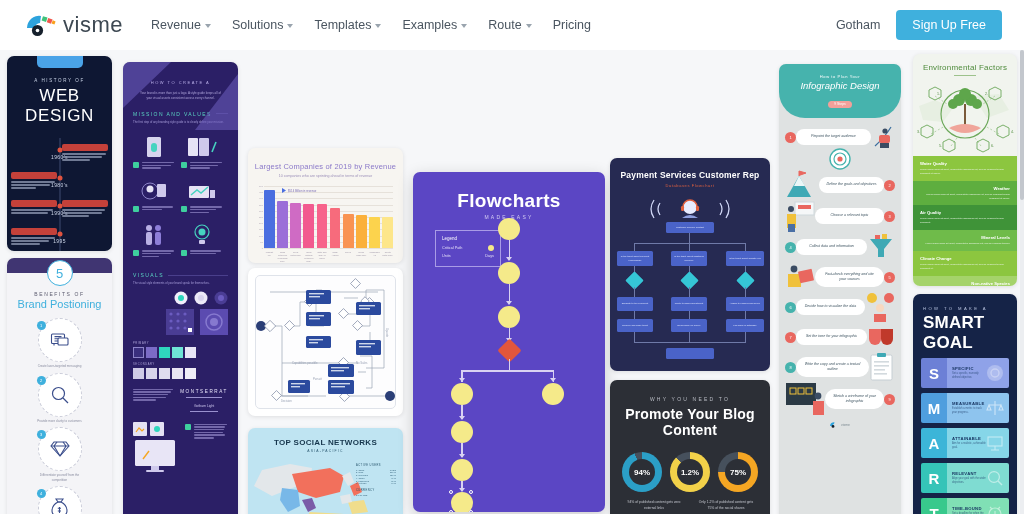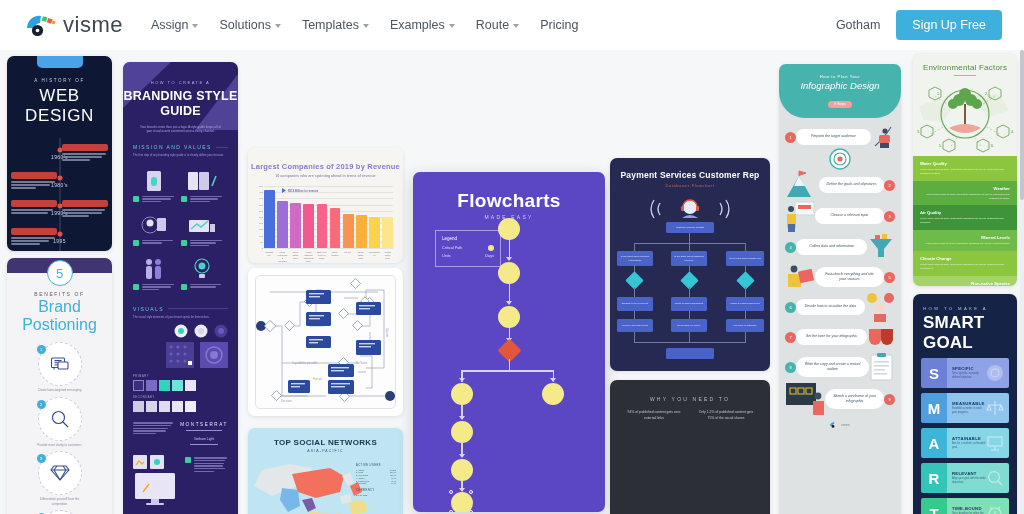--- a/index.html
+++ b/index.html
@@ -80,21 +80,21 @@
 
   
   .c-brand { background:#f4f4f7; }
   .brand-bar { background:#403572; height:15px; width:100%; }
   .brand-num {
     width:26px;height:26px;border-radius:50%;background:#fff;border:1.5px solid #3fb0dd;
     color:#3fb0dd;font-size:13px;display:flex;align-items:center;justify-content:center;
     margin:-13px auto 0; position:relative;
   }
   .brand-k { text-align:center; font-size:5px; letter-spacing:1.6px; color:#5a5a6e; margin-top:5px;}
-  .brand-t { text-align:center; font-size:16px; color:#3fb0dd; margin-top:1px; }
+  .brand-t { text-align:center; font-size:11px; color:#3fb0dd; margin-top:1px; }
   .brand-grid { display:flex; flex-wrap:wrap; justify-content:center; gap:4px 6px; padding:8px 8px 0; }
   .brand-cell { width:48px; }
   .brand-circ {
     width:44px;height:44px;border-radius:50%;border:1px dashed #c9cbd8;
     display:flex;align-items:center;justify-content:center;margin:0 auto;background:#fff;
     position:relative; color:#3b4e8c;
   }
   .brand-badge{
     position:absolute;top:2px;left:-2px;width:9px;height:9px;border-radius:50%;
     background:#3fb0dd;color:#fff;font-size:4px;display:flex;align-items:center;justify-content:center;
@@ -112,21 +112,21 @@
   .bsg-sec-h .ln { flex:1; height:1px; background:#4a3f8c; }
   .bsg-sec-d { font-size:2.8px; color:#a89edb; margin-top:3px; line-height:1.6; }
   .bsg-items { display:flex; flex-wrap:wrap; margin-top:6px; }
   .bsg-it { width:50%; padding:4px 5px 4px 0; }
   .bsg-icon { height:26px; display:flex; align-items:center; justify-content:center; }
   .bsg-itxt { display:flex; gap:3px; margin-top:2px; }
   .bsg-sq { width:6px;height:6px;background:#3ecf9e;border-radius:1px;flex:none; }
   .bsg-lines i{ display:block; height:1.4px; background:#9a91cf; opacity:.65; margin-bottom:1.3px;border-radius:1px;}
 
   
-  .c-rev { background:#f7f5f1;font-weight:bold; }
+  .c-rev { background:#f7f5f1; }
   .rev-title { text-align:center; font-size:7.5px; color:#8b79c9; margin-top:14px; letter-spacing:.2px; }
   .rev-sub { text-align:center; font-size:3.6px; color:#9b8fb8; margin-top:3px; }
   .rev-plot { position:relative; margin:8px 10px 0 16px; height:62px; }
   .rev-yaxis { position:absolute; left:-11px; top:0; bottom:0; width:10px; }
   .rev-yt { position:absolute; right:0; font-size:2.4px; color:#b3aab8; transform:translateY(-50%); }
   .rev-grid { position:absolute; left:0; right:0; height:1px; background:#e6e1da; }
   .rev-bars { position:absolute; left:0; right:0; bottom:0; height:100%; display:flex; align-items:flex-end; gap:2.4px; }
   .rev-bar { flex:1; border-radius:1px 1px 0 0; }
   .rev-xlabels { display:flex; gap:2.4px; margin:3px 10px 0 16px; }
   .rev-xl { flex:1; font-size:2px; color:#9b93a5; text-align:center; line-height:1.45; }
@@ -225,21 +225,21 @@
         <path d="M28.8 8.2 L31.6 9.4 L30.4 12.6 L27.6 11.5 Z" fill="#f9a01b"></path>
         <circle cx="13.5" cy="18.5" r="5.6" fill="#16202c"></circle>
         <circle cx="13.5" cy="18.5" r="1.8" fill="#ffffff"></circle>
       </svg>
     </span>
     <span class="logo-text">visme</span>
   </div>
 
   <nav class="nav">
     <div class="nav-item">
-      <span>Assign</span>
+      <span>Revenue</span>
       <i class="caret"></i>
     </div>
     <div class="nav-item">
       <span>Solutions</span>
       <i class="caret"></i>
     </div>
     <div class="nav-item">
       <span>Templates</span>
       <i class="caret"></i>
     </div>
@@ -383,21 +383,20 @@
 
   <div class="card c-bsg" style="left:123px; top:12px; width:115px; height:478px;">
     <div class="bsg-diag">
       <svg width="115" height="68" viewBox="0 0 115 68">
         <polygon points="0,0 48,0 0,46" fill="#6d5fc0" opacity=".55"></polygon>
         <polygon points="115,12 115,68 72,68" fill="#6d5fc0" opacity=".55"></polygon>
       </svg>
     </div>
     <div style="position:relative">
       <div class="bsg-kick">HOW TO CREATE A</div>
-      <div class="bsg-title">BRANDING STYLE GUIDE</div>
       <div class="bsg-sub">Your brand is more than just a logo. A style guide keeps all of your visual assets consistent across every channel.</div>
     </div>
 
     <div class="bsg-sec">
       <div class="bsg-sec-h">
         <span>MISSION AND VALUES</span>
         <i class="ln"></i>
       </div>
       <div class="bsg-sec-d">The first step of any branding style guide is to clearly define your mission.</div>
       <div class="bsg-items">
@@ -910,20 +909,32 @@
 
     <i class="pln" style="left:79px; top:174px; width:1px; height:10px"></i>
     <i class="pln" style="left:24px; top:184px; width:112px; height:1px"></i>
     <i class="pln" style="left:24px; top:174px; width:1px; height:10px"></i>
     <i class="pln" style="left:135px; top:174px; width:1px; height:10px"></i>
     <div class="pbox" style="left:56px; top:190px; width:48px; height:11px"></div>
   </div>
 
   <div class="card c-blog" style="left:610px; top:330px; width:160px; height:152px;">
     <div class="blog-kick">WHY YOU NEED TO</div>
+    <div class="blog-title">Promote Your Blog Content</div>
+    <div class="donuts">
+      <div class="donut" style="background:conic-gradient(#2b9fc7 0 94%, #46505c 94% 100%)">
+        <span style="color:#fff">94%</span>
+      </div>
+      <div class="donut" style="background:conic-gradient(#f2d149 0 88%, #46505c 88% 100%)">
+        <span style="color:#fff">1.2%</span>
+      </div>
+      <div class="donut" style="background:conic-gradient(#f5a623 0 75%, #46505c 75% 100%)">
+        <span style="color:#fff">75%</span>
+      </div>
+    </div>
     <div class="blog-caps">
       <div class="blog-cap">94% of published content gets zero external links</div>
       <div class="blog-cap">Only 1.2% of published content gets 75% of the social shares</div>
     </div>
 
   </div>
 
   <div class="card c-info" style="left:779px; top:14px; width:122px; height:476px;">
     <div class="info-head">
       <div class="info-k">How to Plan Your</div>

